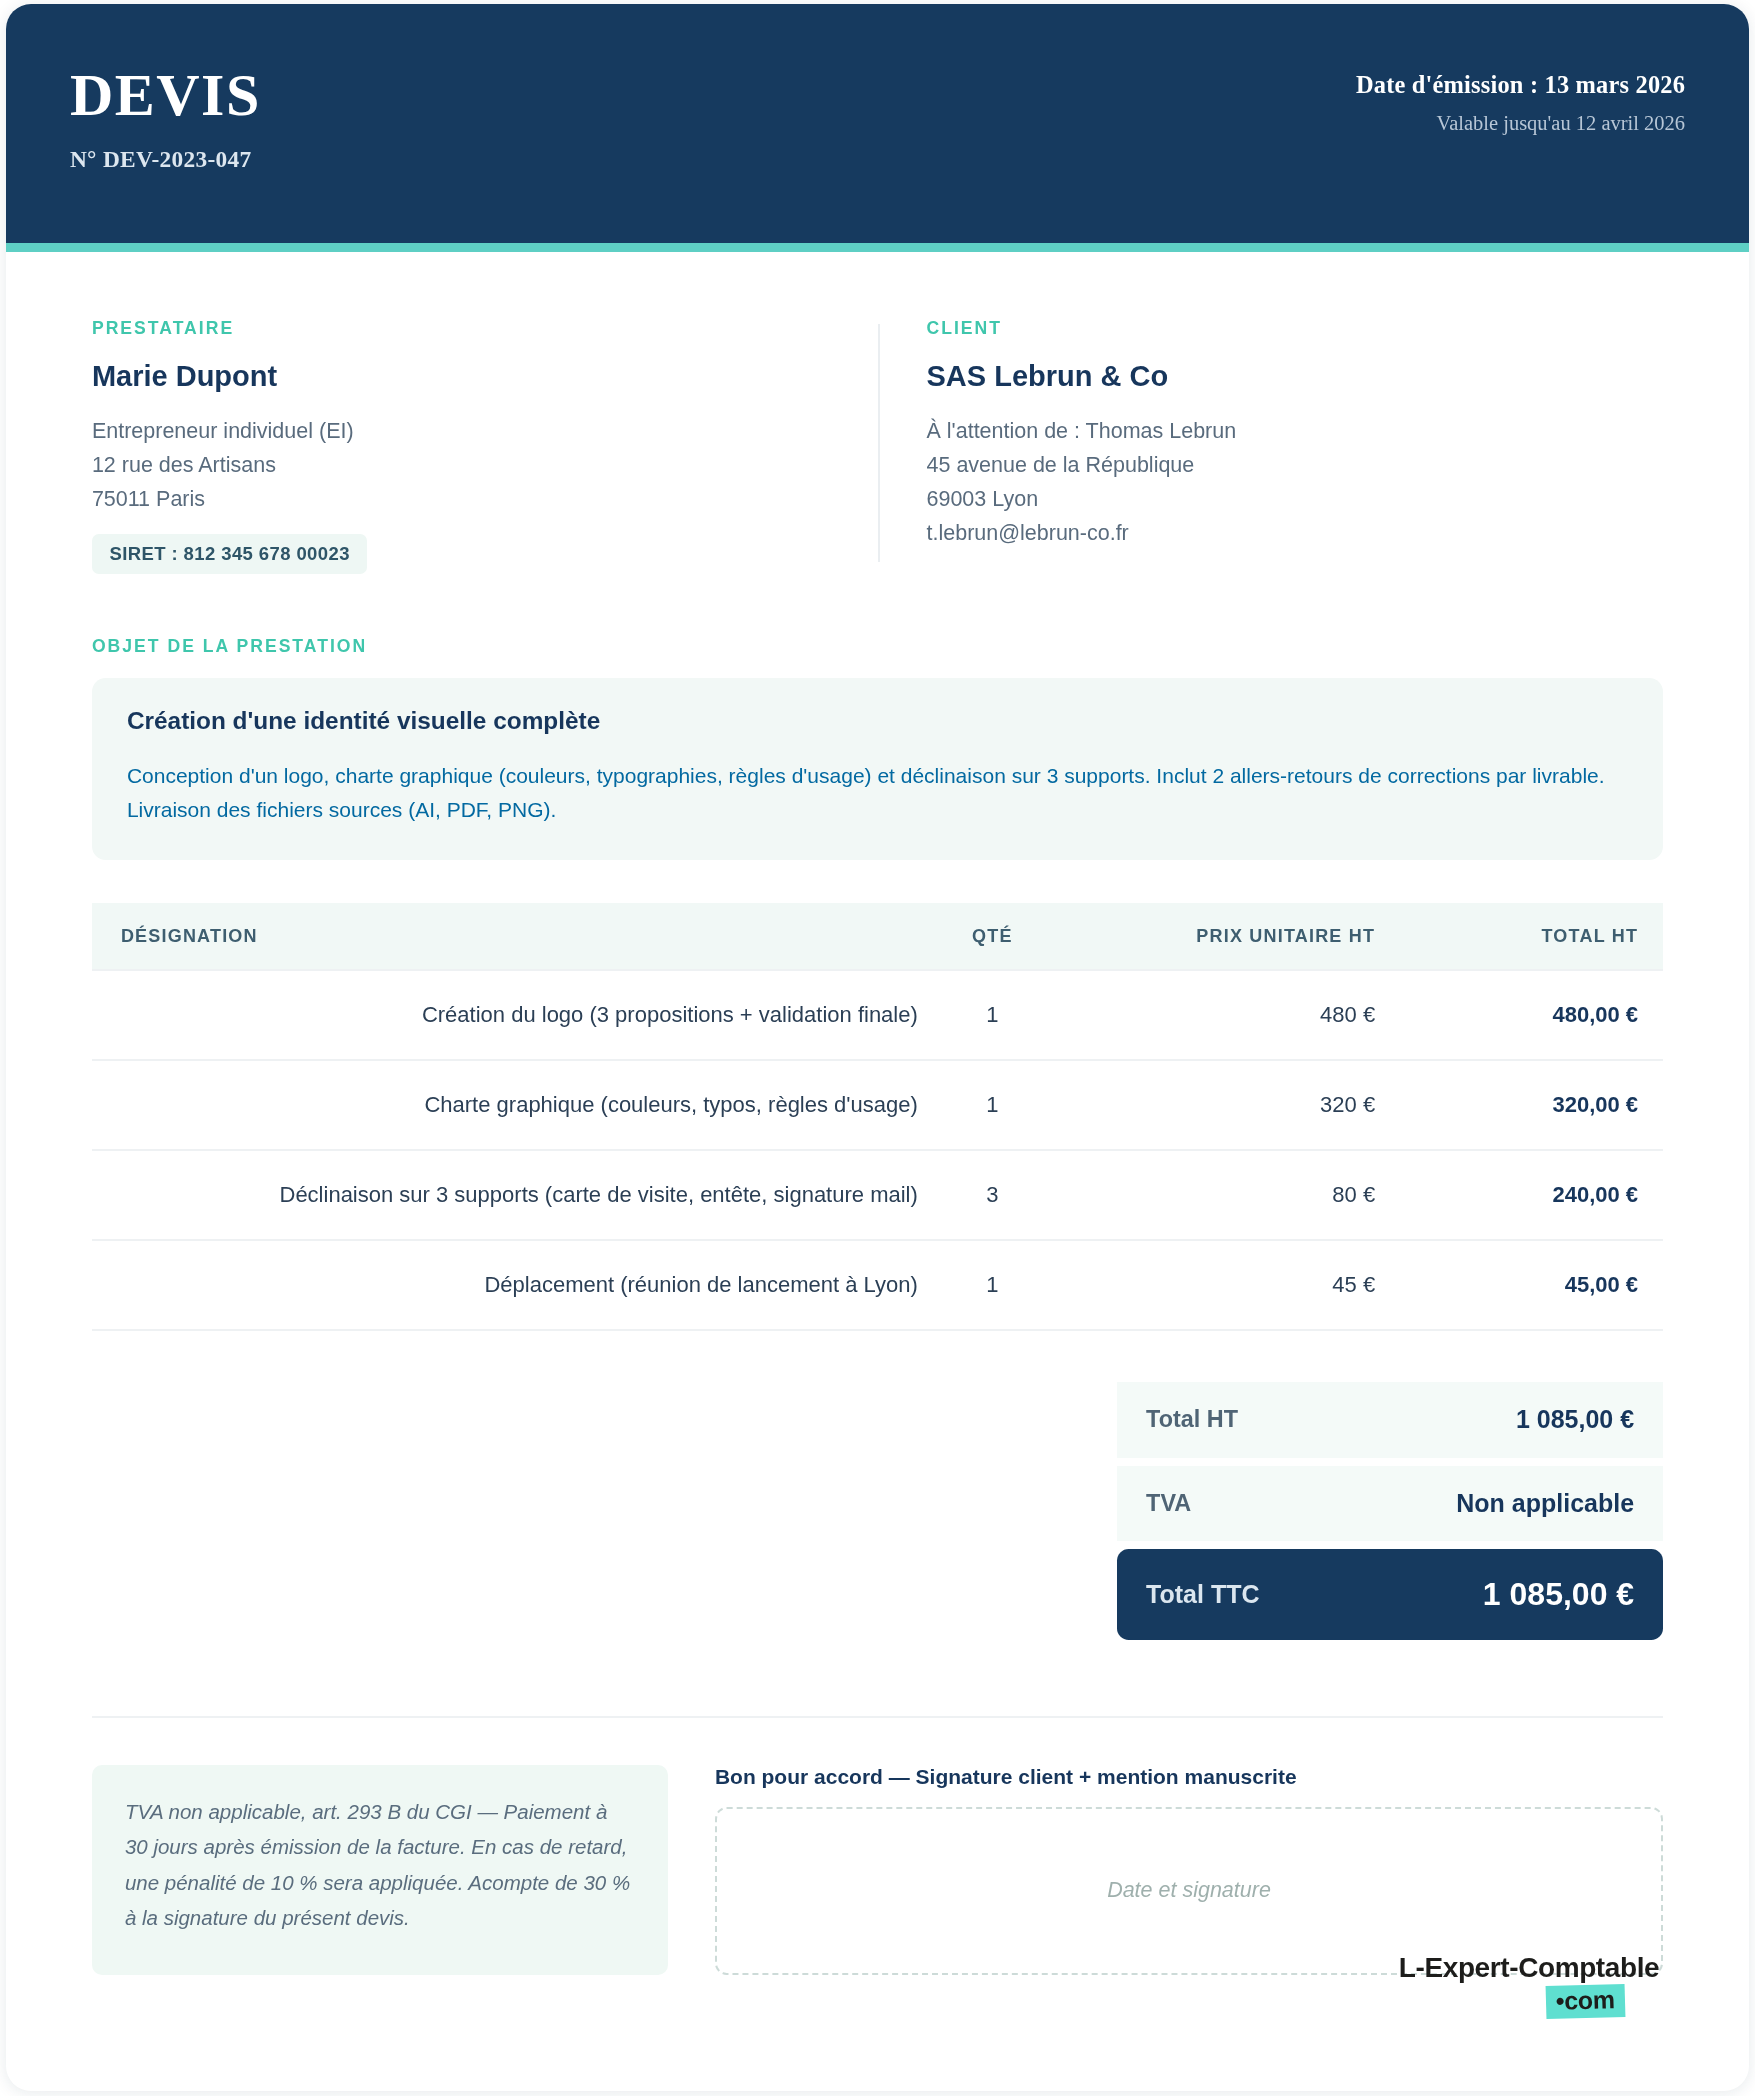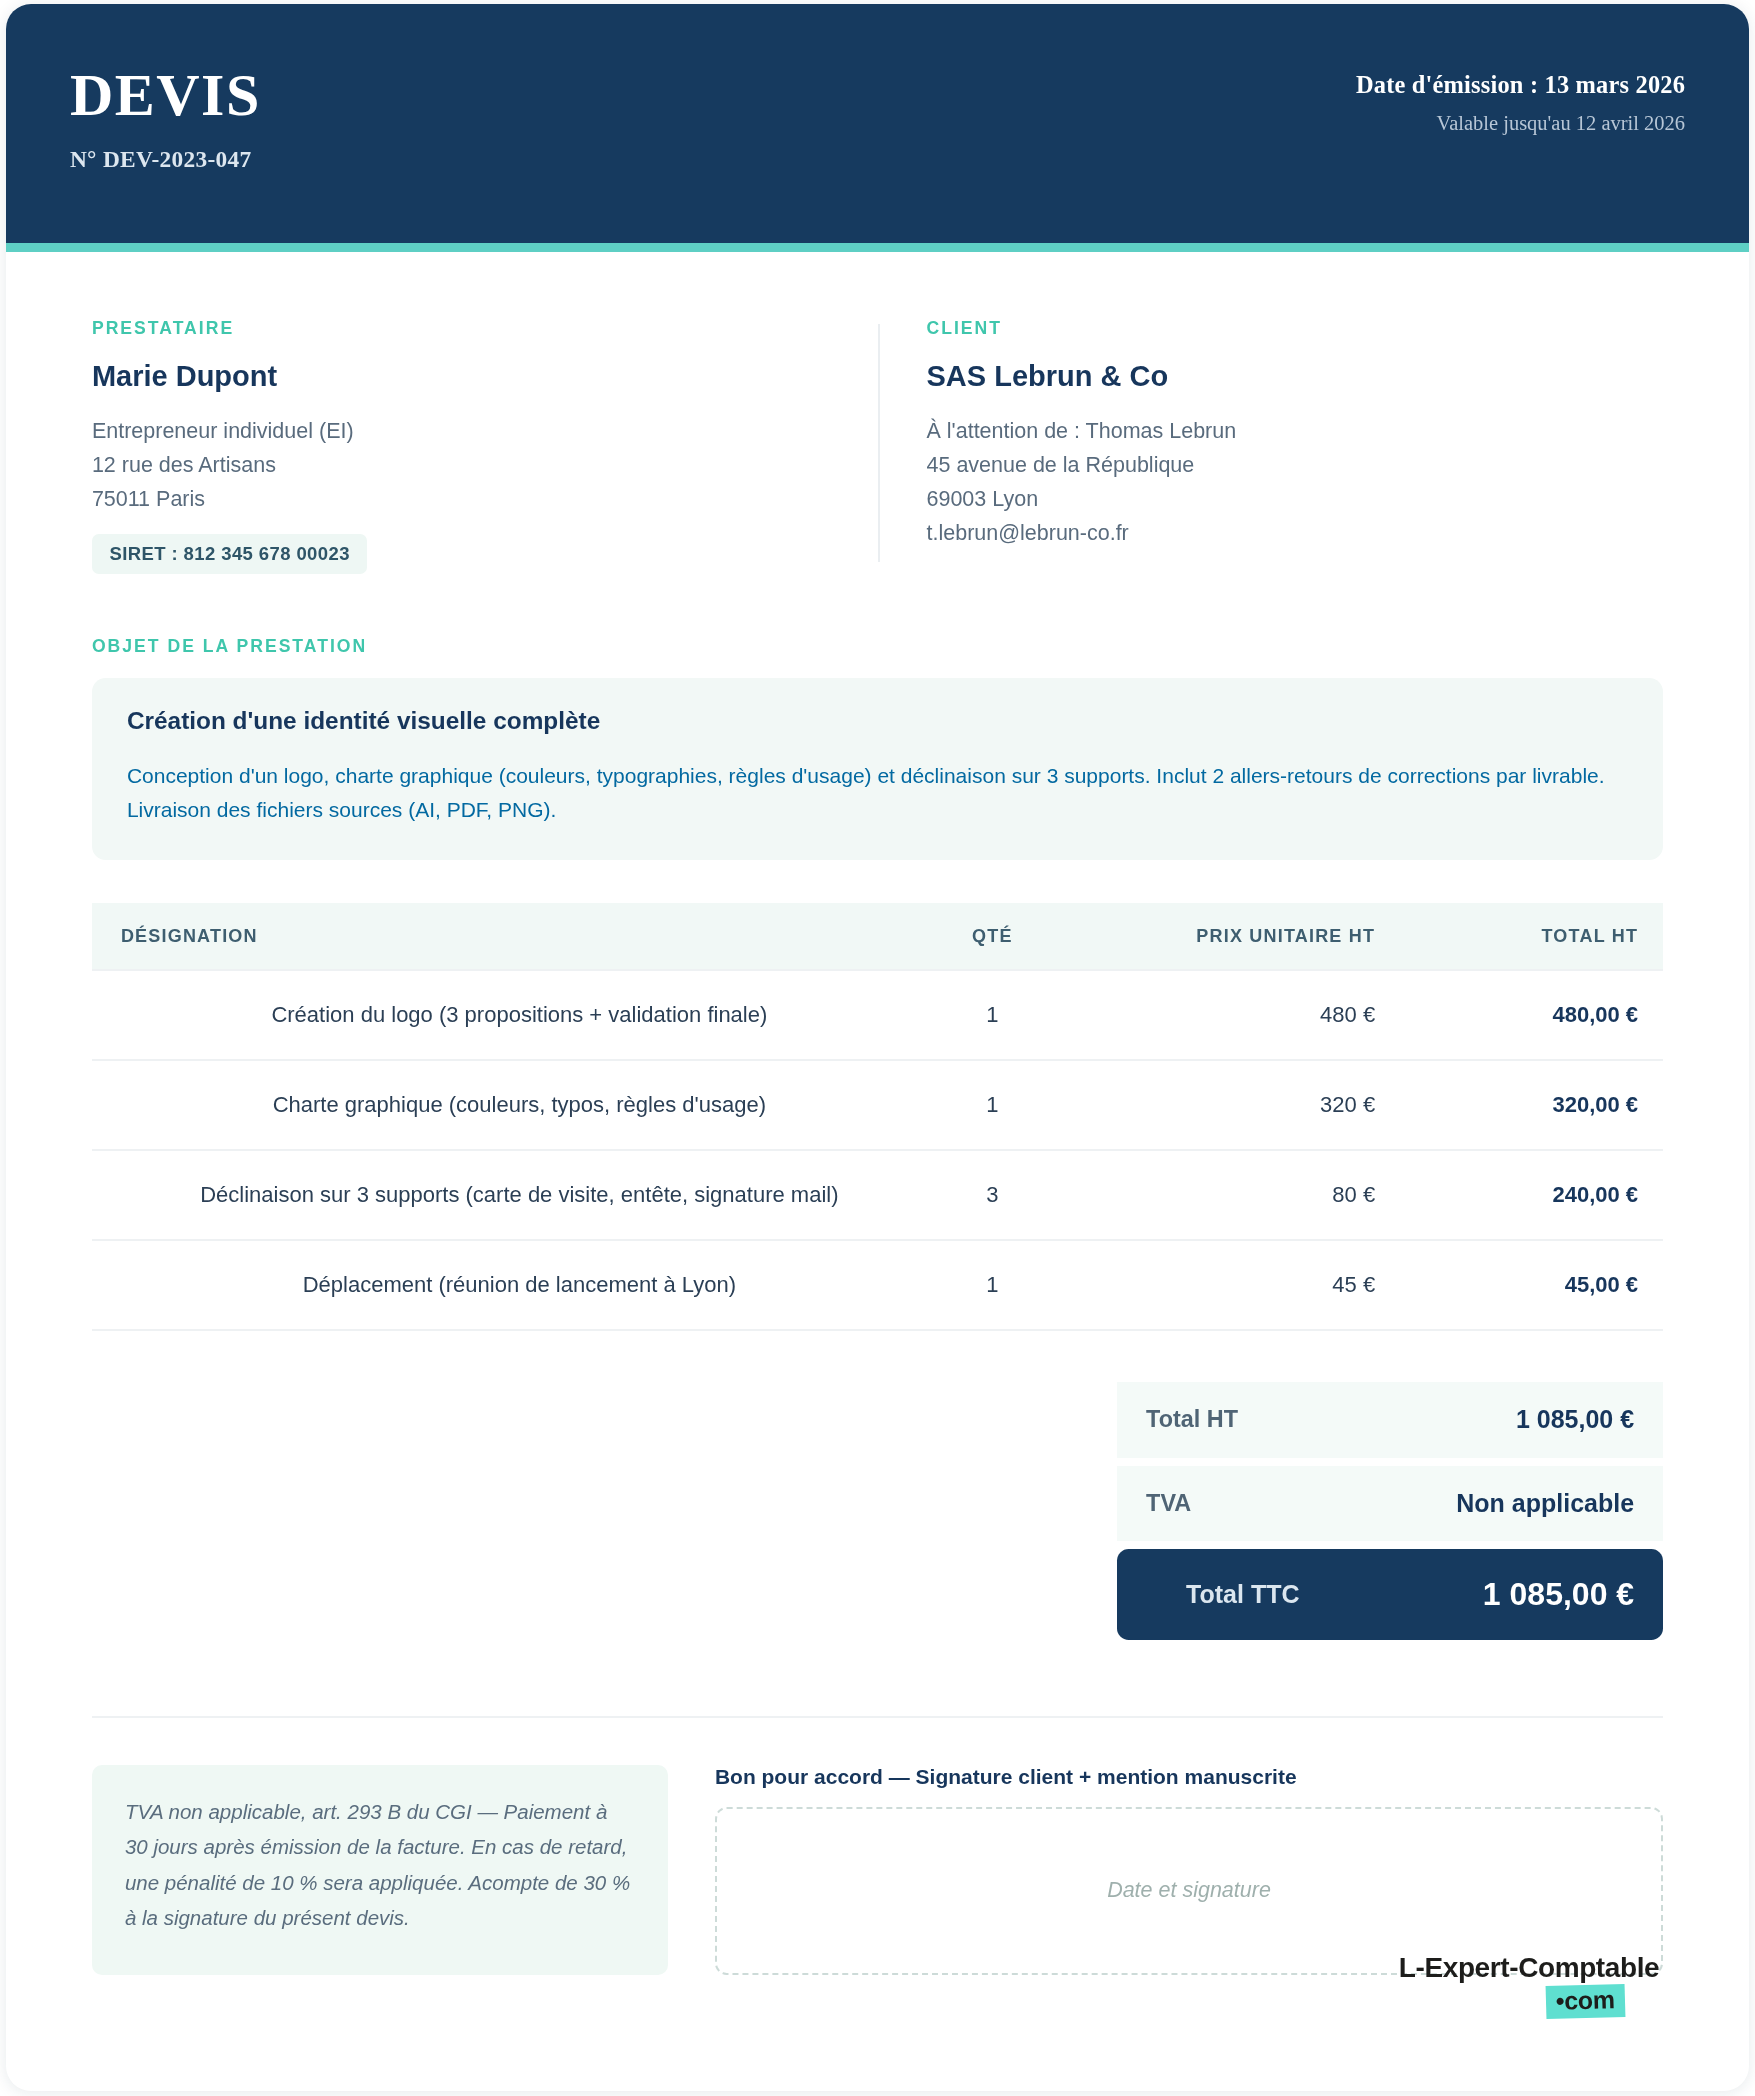--- a/index.html
+++ b/index.html
@@ -177,21 +177,21 @@
   .items th.c-pu   { text-align: right;  width: 302px; }
   .items th.c-tot  { text-align: right;  width: 257px; padding-right: 25px; }
 
   .items td {
     border-bottom: 2px solid #eef1f3;
     padding: 31px 0;
     font-size: 22px;
     color: #2b3f55;
   }
   .items tr:first-child td { border-top: 2px solid #eef1f3; }
-  .items td.c-desc { text-align: center; padding-left: 29px; }
+  .items td.c-desc { text-align: right; padding-left: 29px; }
   .items td.c-qty  { text-align: center; }
   .items td.c-pu   { text-align: right; }
   .items td.c-tot  {
     text-align: right;
     padding-right: 25px;
     font-weight: bold;
     color: #17365c;
   }
 
   
@@ -221,21 +221,21 @@
     color: #17365c;
     font-size: 25px;
     font-weight: bold;
   }
   .total-row.grand {
     background: #163a5f;
     border-radius: 11.7px;
     padding: 27px 29px;
     margin-top: 2px;
   }
-  .total-row.grand .lbl { color: #dbe6ef; font-size: 25px; margin-left: 40px; }
+  .total-row.grand .lbl { color: #dbe6ef; font-size: 25px; }
   .total-row.grand .val { color: #ffffff; font-size: 32px; }
 
   
   .footer-divider {
     border-top: 2px solid #eef1f3;
     margin: 68px 0 0 0;
   }
   .footer {
     display: flex;
     margin-top: 47px;

